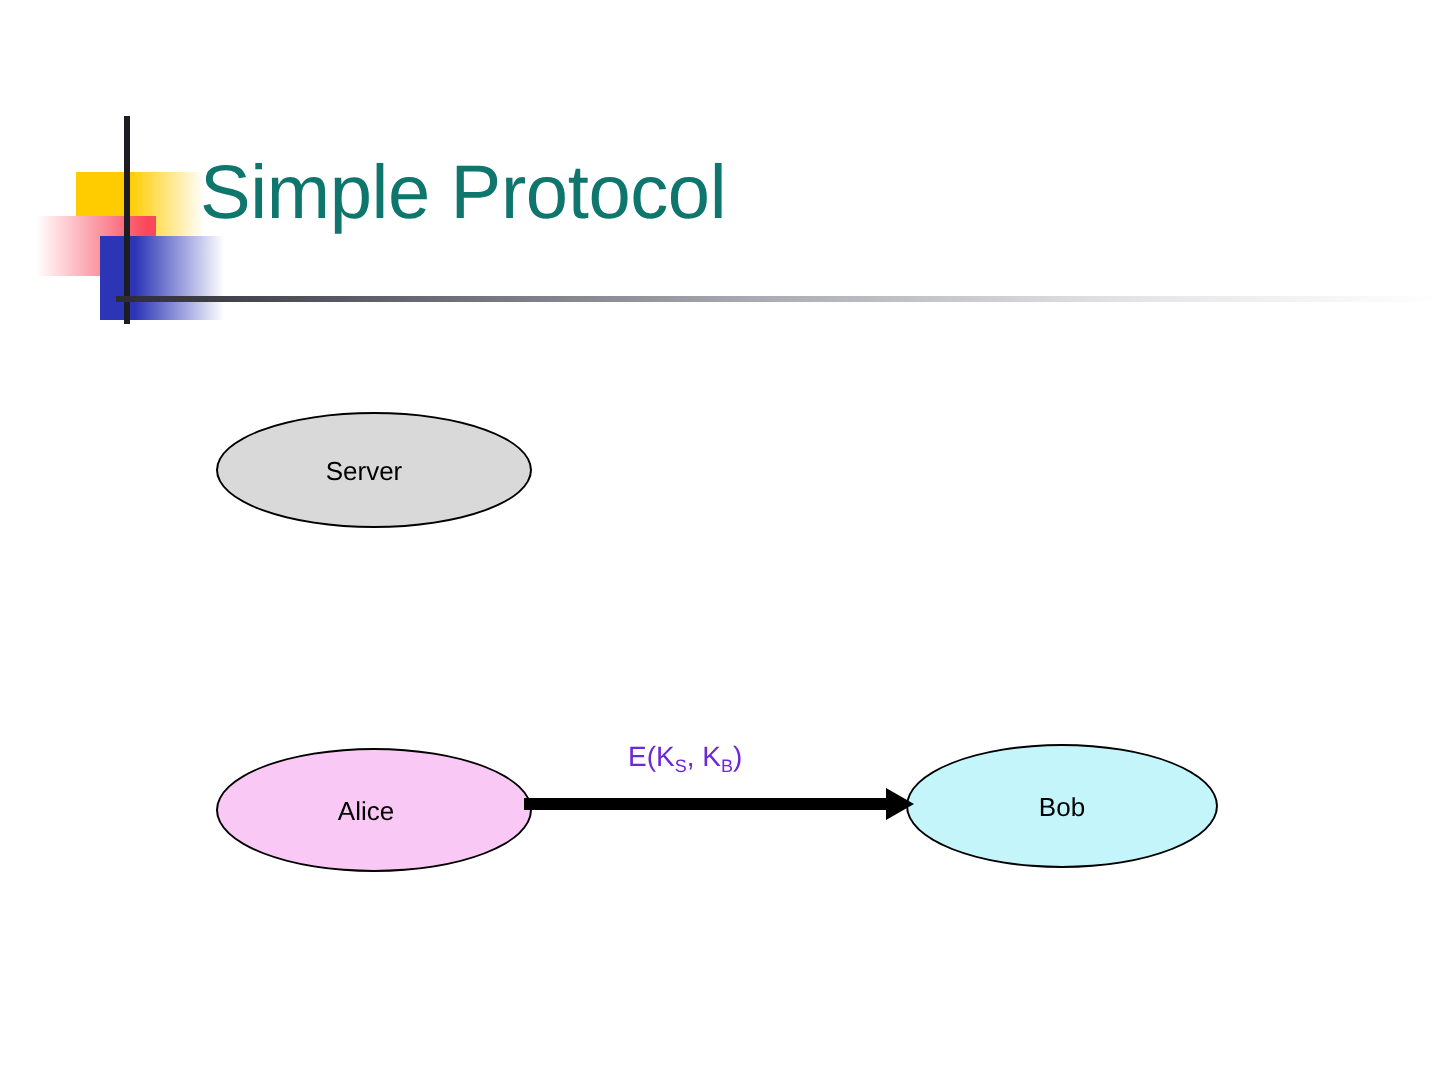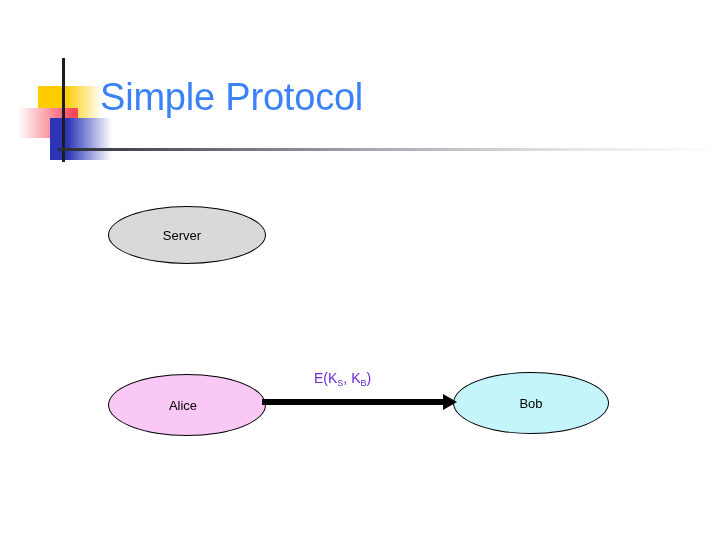--- a/index.html
+++ b/index.html
@@ -66,21 +66,21 @@
   }
 
   
   .slide-title {
     position: absolute;
     left: 100px;
     top: 74px;
     width: 560px;
     font-size: 38px;
     line-height: 46px;
-    color: #3b82f6;
+    color: #0f766e;
     letter-spacing: -0.2px;
     white-space: nowrap;
   }
 
   
   .title-rule {
     position: absolute;
     left: 58px;
     top: 148px;
     width: 662px;

